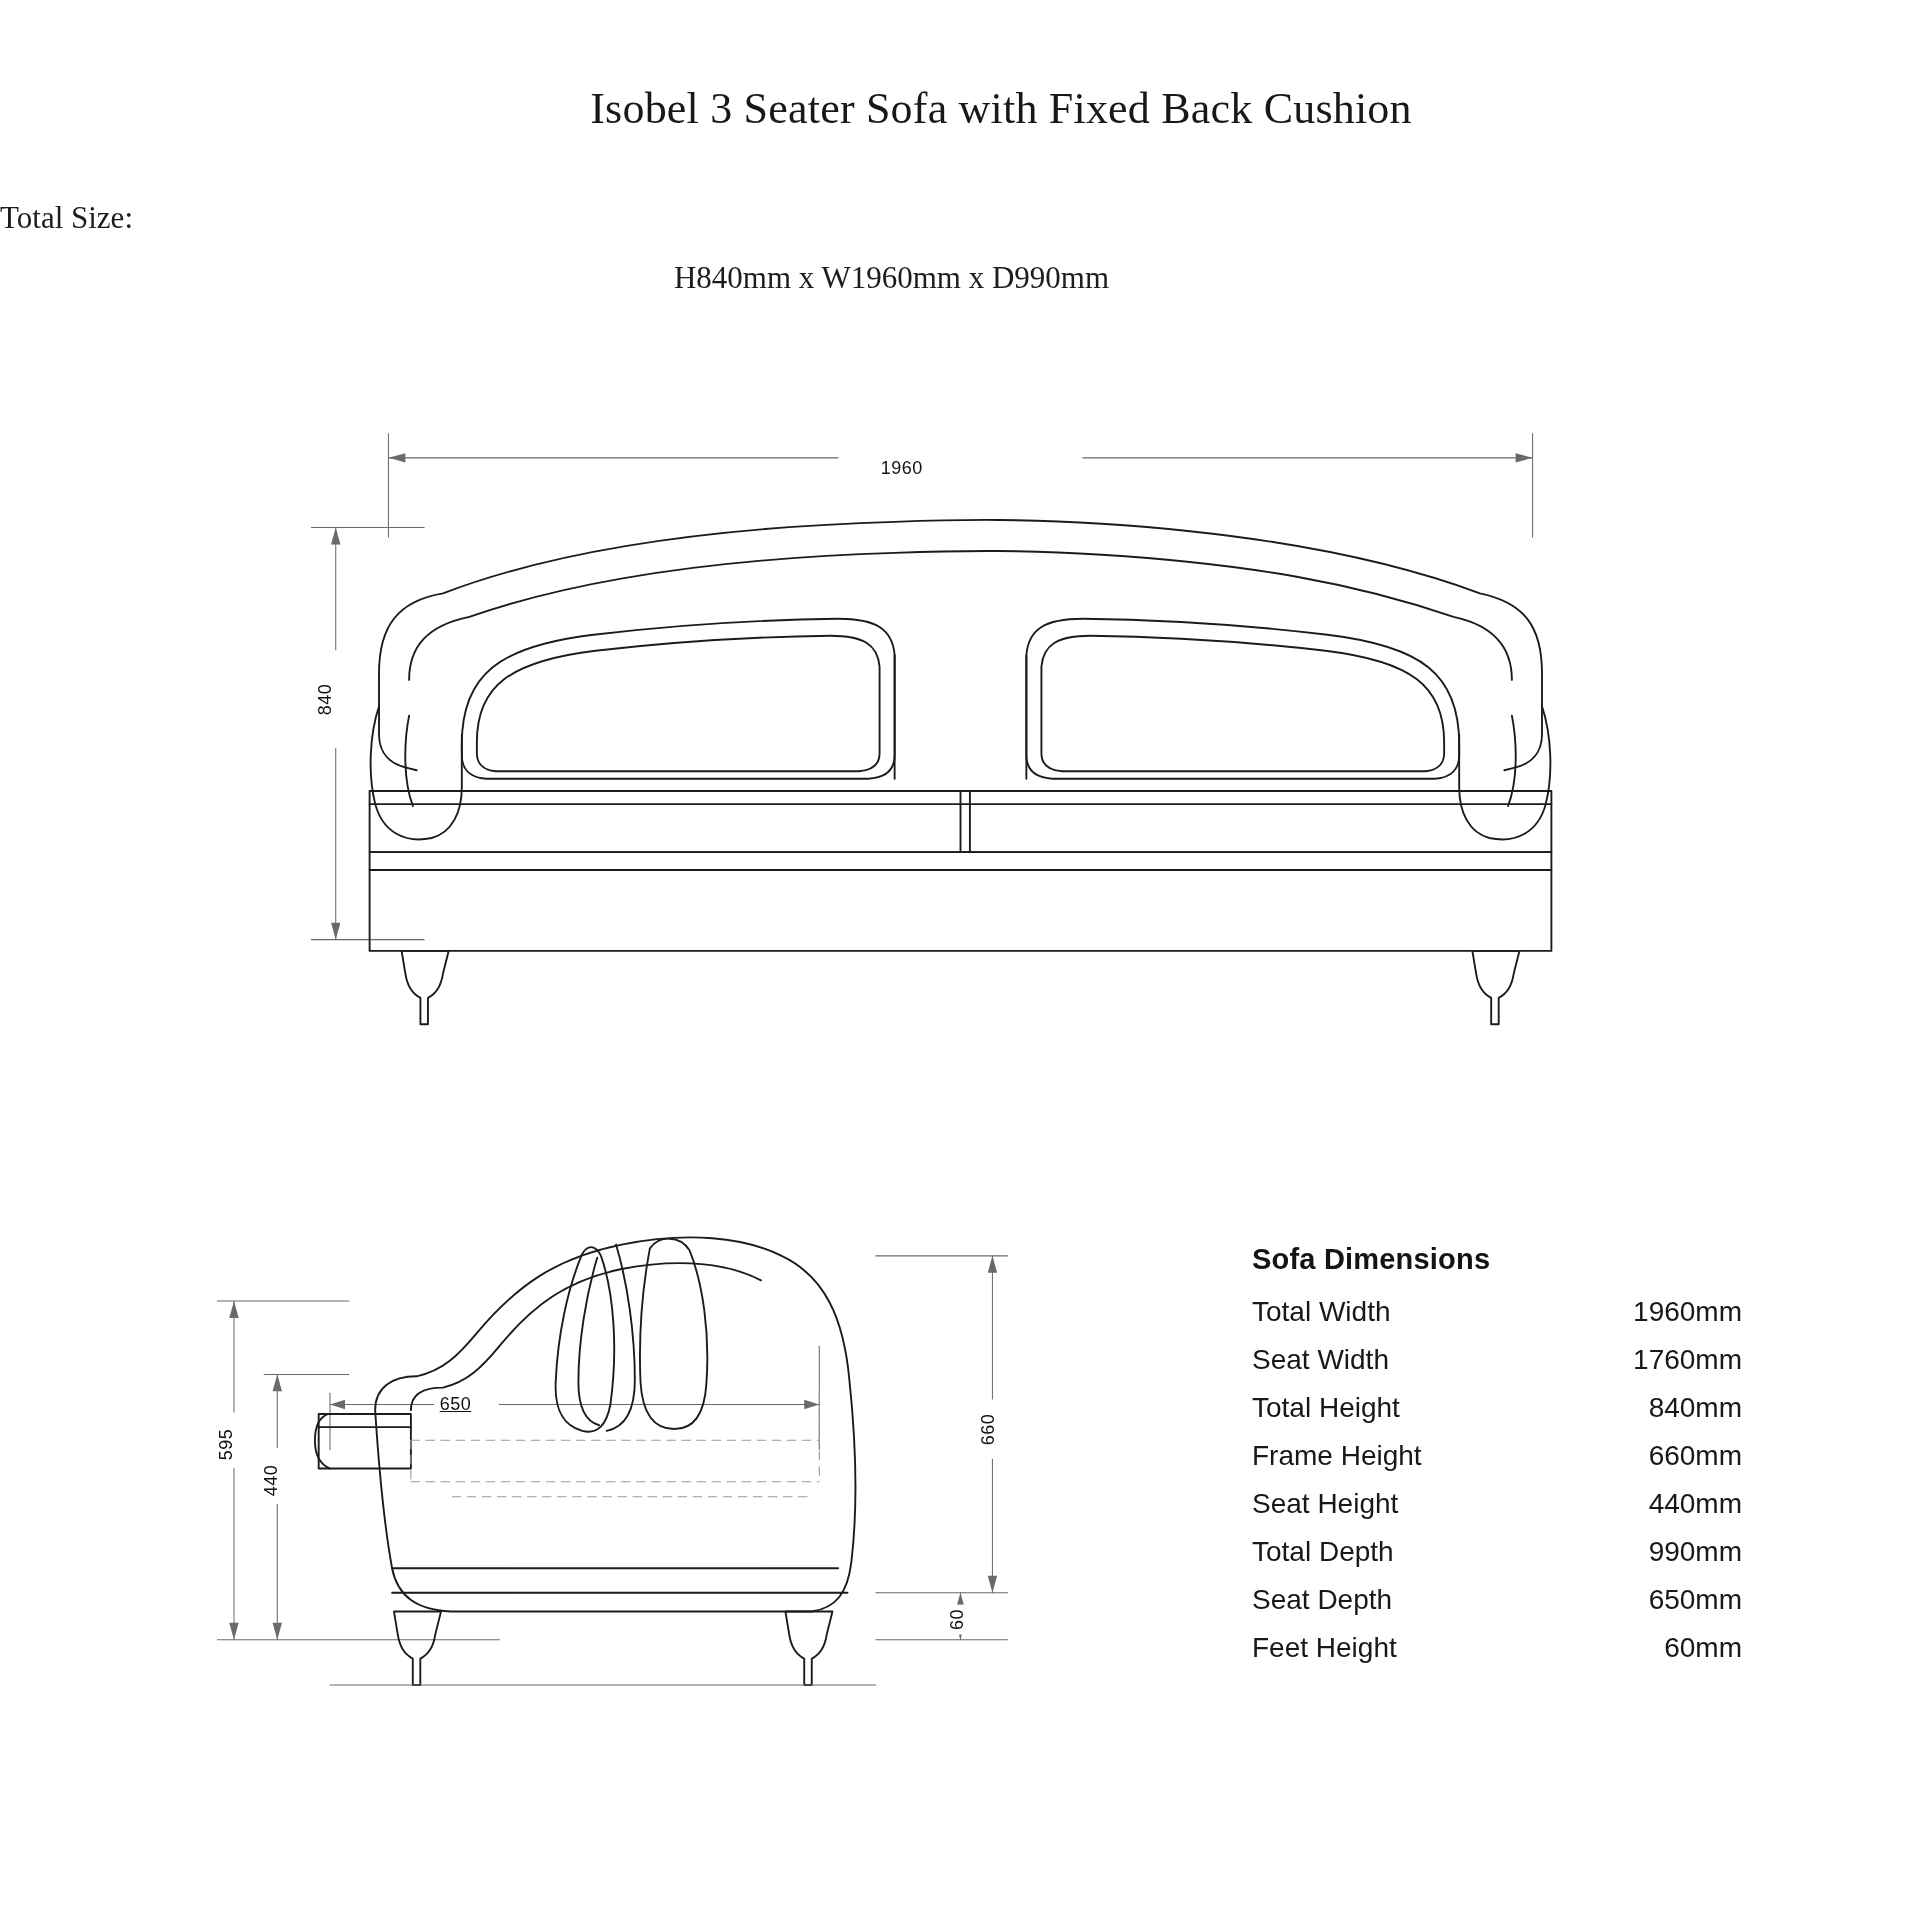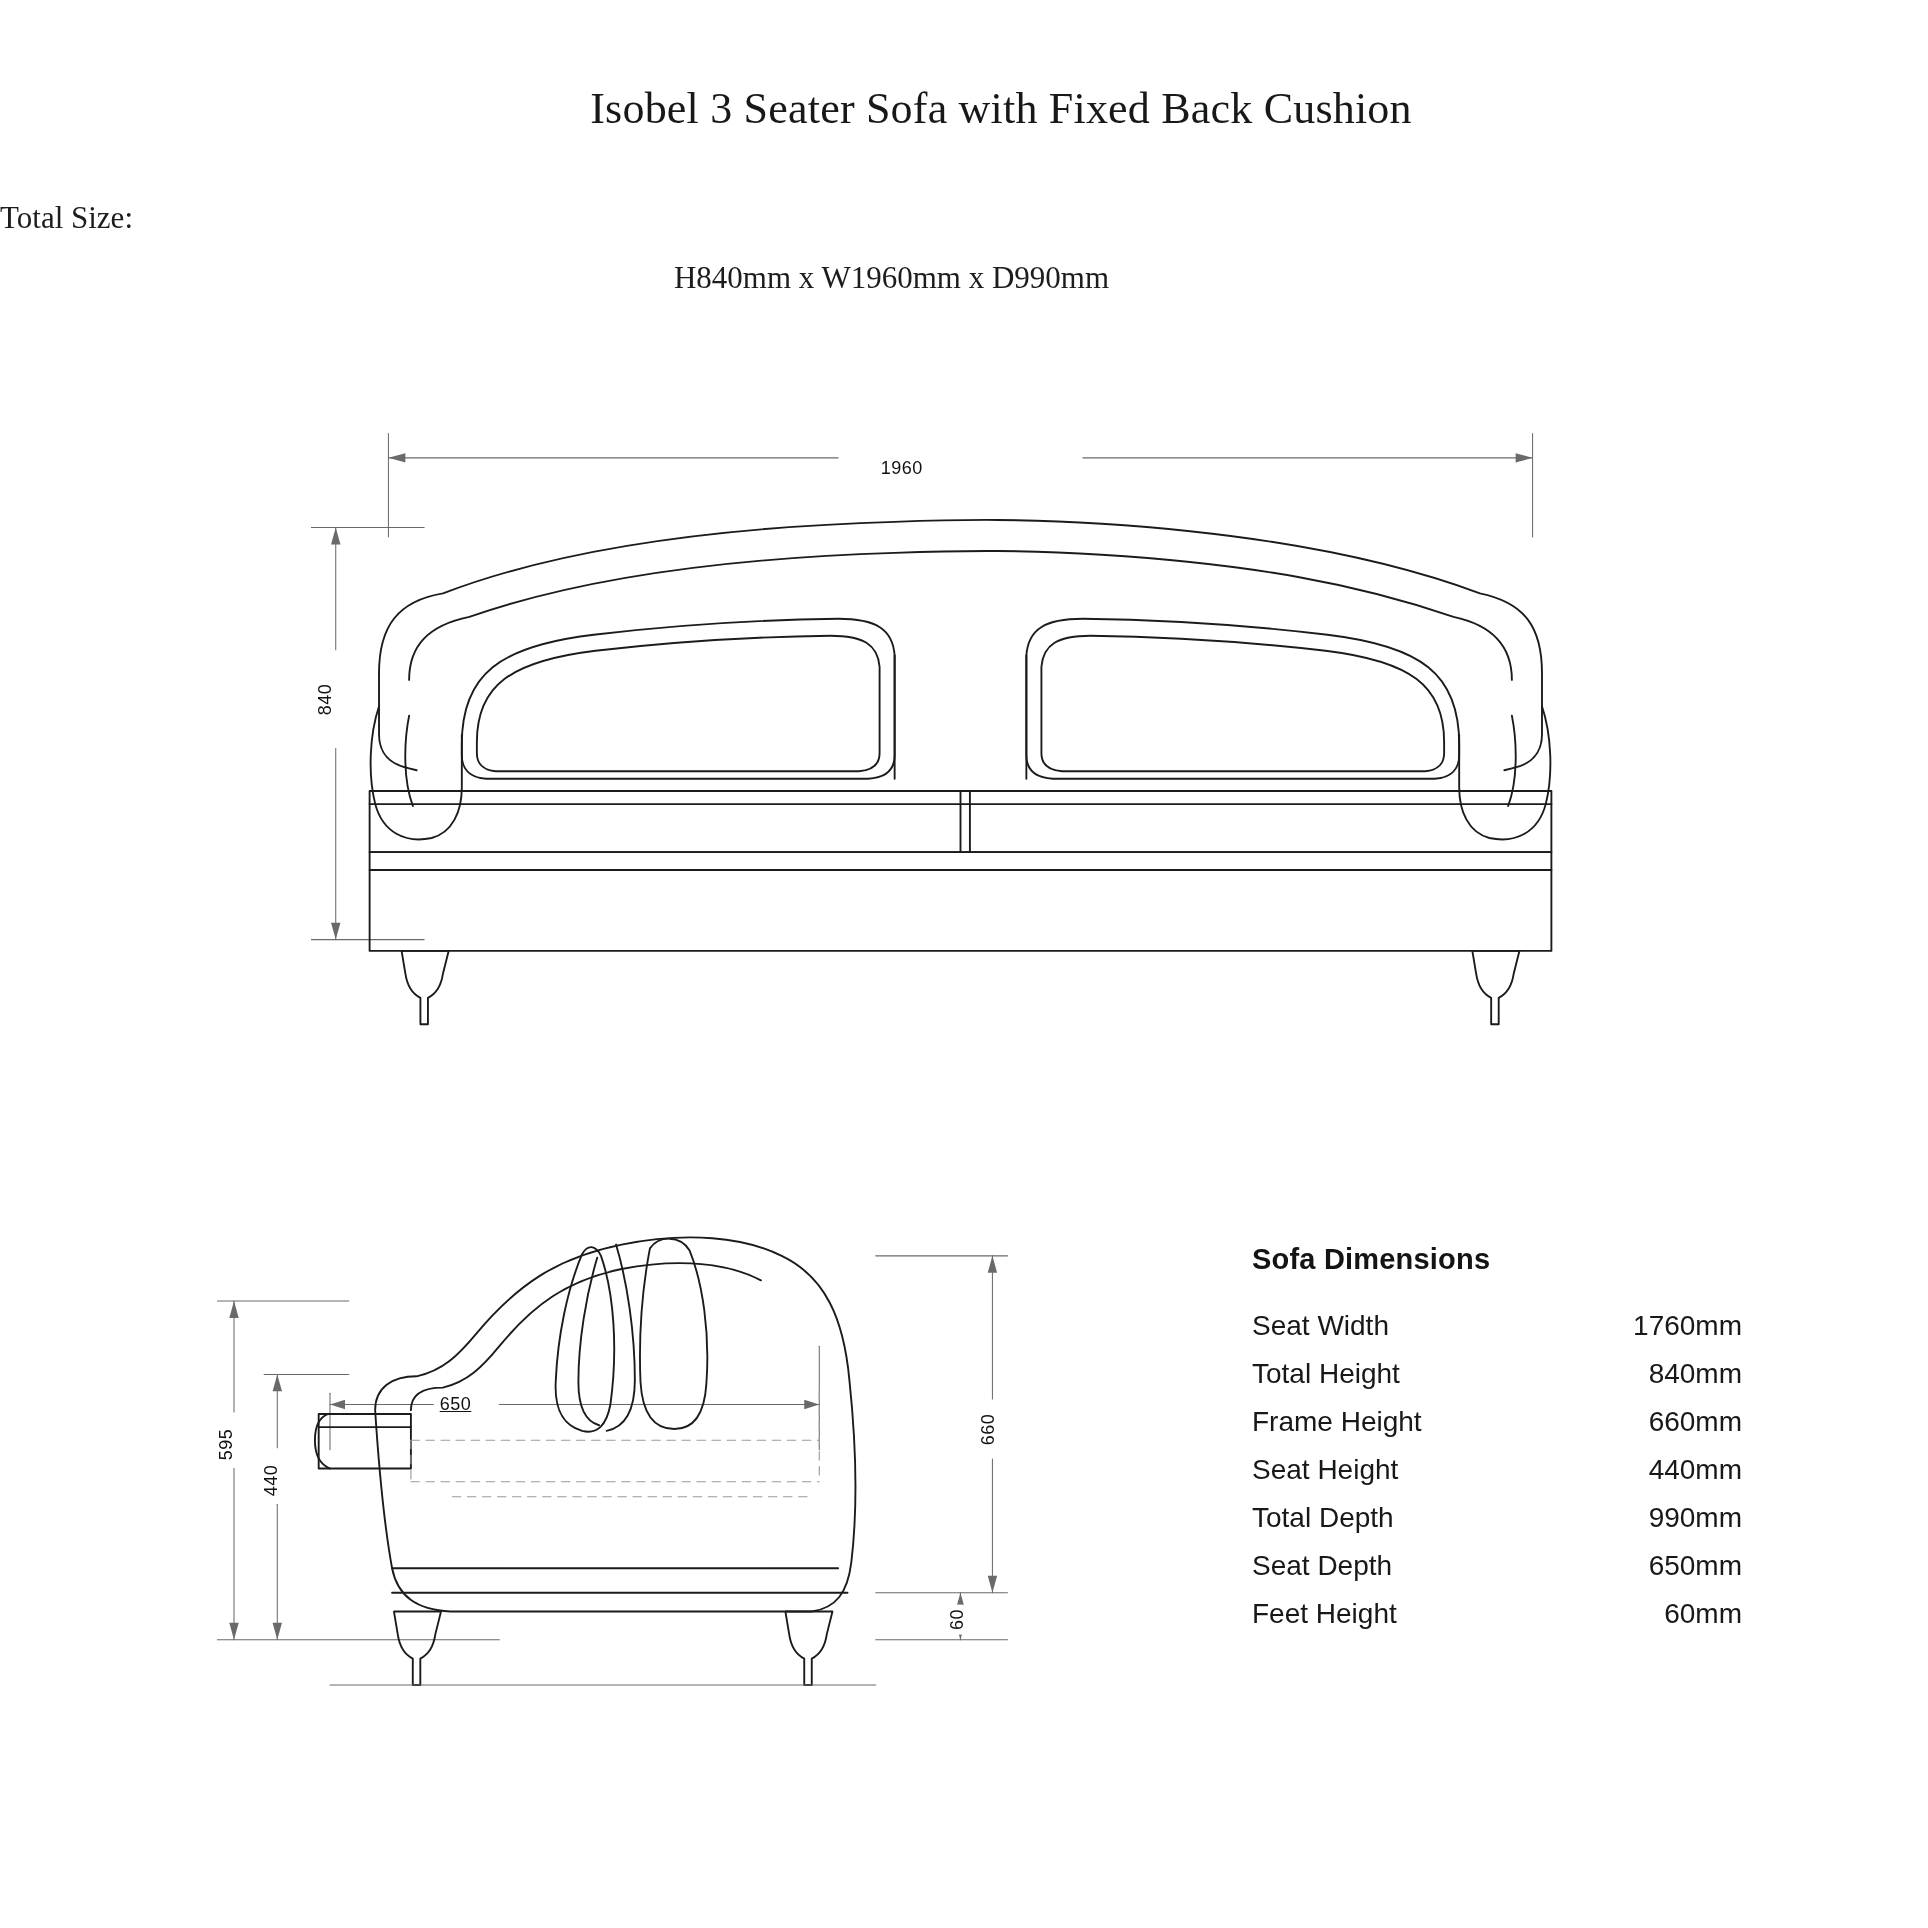--- a/index.html
+++ b/index.html
@@ -93,21 +93,21 @@
     position: absolute;
     left: 1252px;
     top: 1243px;
     width: 490px;
   }
   #spec .spec-title {
     font-family: "Liberation Sans", sans-serif;
     font-weight: bold;
     font-size: 29px;
     color: #121416;
-    margin-bottom: 26px;
+    margin-bottom: 12px;
     letter-spacing: 0.2px;
   }
   #spec table {
     border-collapse: collapse;
     width: 100%;
   }
   #spec td {
     font-family: "Liberation Sans", sans-serif;
     font-size: 28px;
     color: #16181a;
@@ -334,20 +334,24 @@
     <div class="dim-label" style="left:218px; top:235px;text-decoration:underline;">650</div>
     <div class="dim-label vert" style="left:751px; top:260px;">660</div>
     <div class="dim-label vert" style="left:725px; top:450px;">60</div>
   </div>
 
   <div id="spec">
     <div class="spec-title">Sofa Dimensions</div>
     <table>
       <tbody>
         <tr>
+          <td class="k">Total Width</td>
+          <td class="v">1960mm</td>
+        </tr>
+        <tr>
           <td class="k">Seat Width</td>
           <td class="v">1760mm</td>
         </tr>
         <tr>
           <td class="k">Total Height</td>
           <td class="v">840mm</td>
         </tr>
         <tr>
           <td class="k">Frame Height</td>
           <td class="v">660mm</td>

